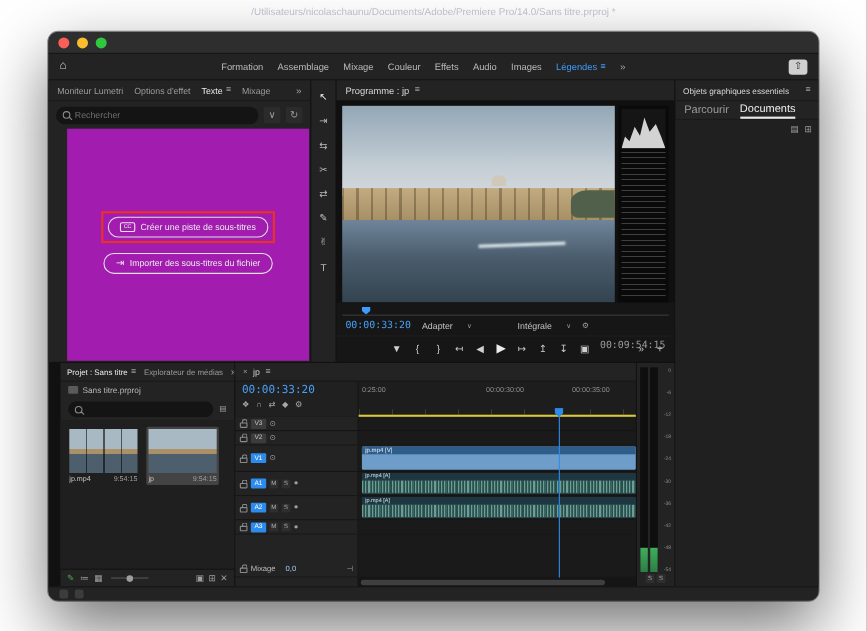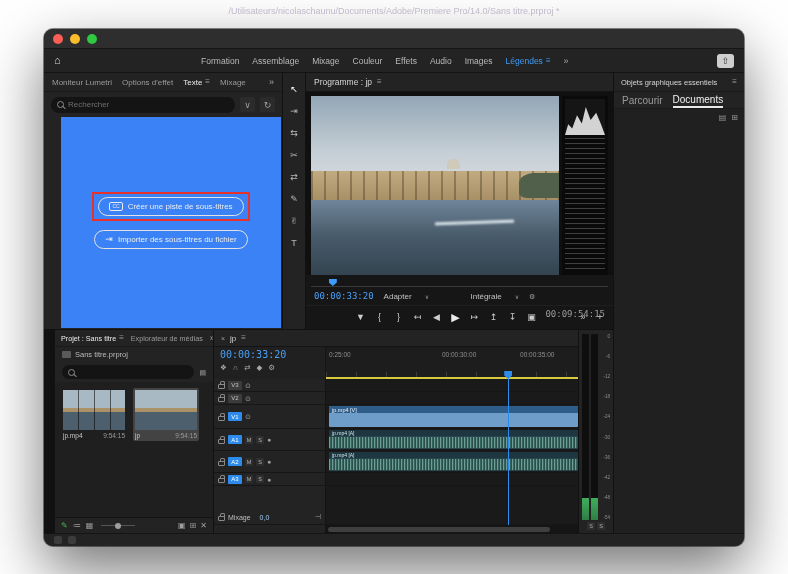--- a/index.html
+++ b/index.html
@@ -37,21 +37,21 @@
 .left-panel{width:238px;background:#232323;display:flex;flex-direction:column;}
 .ptabs{height:19px;display:flex;align-items:center;gap:10px;padding:0 8px;font-size:8px;color:#9b9b9b;border-bottom:1px solid #1a1a1a;flex:0 0 auto;white-space:nowrap;overflow:hidden;}
 .ptab.active{color:#ececec;display:inline-flex;gap:3px;align-items:center;}
 .ptabs .ovf{margin-left:auto;}
 .search-row{height:25px;display:flex;align-items:center;gap:5px;padding:0 7px;flex:0 0 auto;}
 .search-box{flex:1;height:16px;background:#141414;border-radius:8px;display:flex;align-items:center;gap:4px;padding:0 6px;min-width:0;}
 .mag{width:7px;height:7px;border:1px solid #8a8a8a;border-radius:50%;position:relative;flex:0 0 auto;}
 .mag::after{content:"";position:absolute;width:4px;height:1px;background:#8a8a8a;right:-3px;bottom:-1px;transform:rotate(45deg);}
 .search-ph{font-size:8px;color:#6f6f6f;overflow:hidden;white-space:nowrap;}
 .sbtn{width:15px;height:15px;display:flex;align-items:center;justify-content:center;color:#9e9e9e;font-size:9px;background:#2b2b2b;border-radius:2px;flex:0 0 auto;}
-.caption-empty{flex:1;background:#3b82f6;margin:0 1px 1px 17px;display:flex;flex-direction:column;align-items:center;justify-content:center;gap:14px;position:relative;}
+.caption-empty{flex:1;background:#a21caf;margin:0 1px 1px 17px;display:flex;flex-direction:column;align-items:center;justify-content:center;gap:14px;position:relative;}
 .btn-wrap{position:relative;}
 .ring{position:absolute;left:-6px;right:-6px;top:-5px;bottom:-5px;border:2px solid #e8312a;pointer-events:none;}
 .pill{display:flex;align-items:center;gap:5px;background:transparent;border:1px solid #e2e2e2;border-radius:11px;color:#ececec;font-size:8px;padding:4px 10px;font-family:inherit;white-space:nowrap;}
 .cc{border:1px solid #ececec;border-radius:2px;font-size:5px;padding:1px 2px;line-height:1;}
 .imp-ic{font-size:9px;line-height:1;}
 
 .tools{width:22px;background:#232323;display:flex;flex-direction:column;align-items:center;padding-top:8px;gap:7px;flex:0 0 auto;}
 .tool{width:16px;height:15px;display:flex;align-items:center;justify-content:center;color:#b9b9b9;font-size:9px;border-radius:2px;}
 .tool.active{color:#ffffff;}
 

